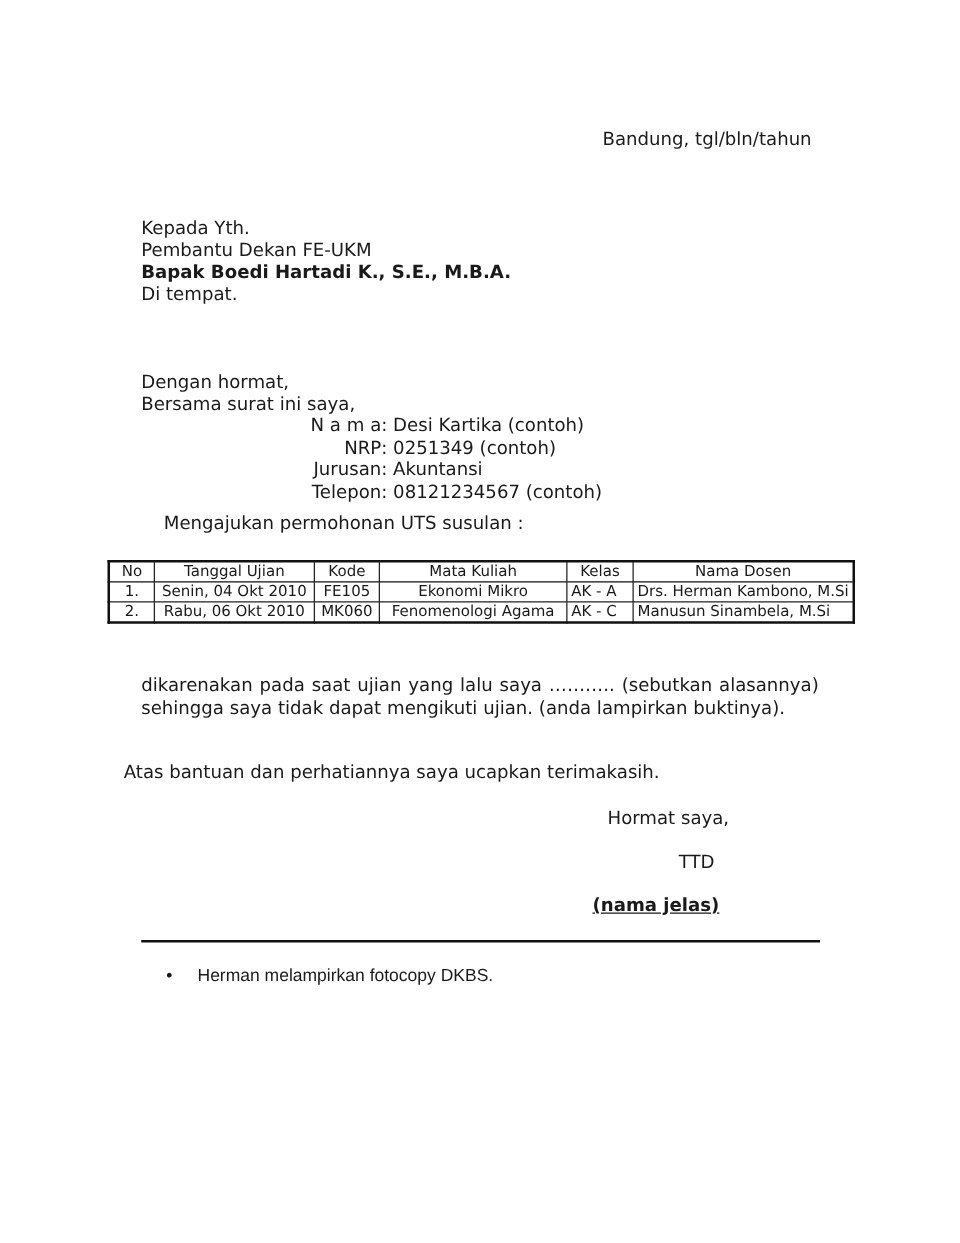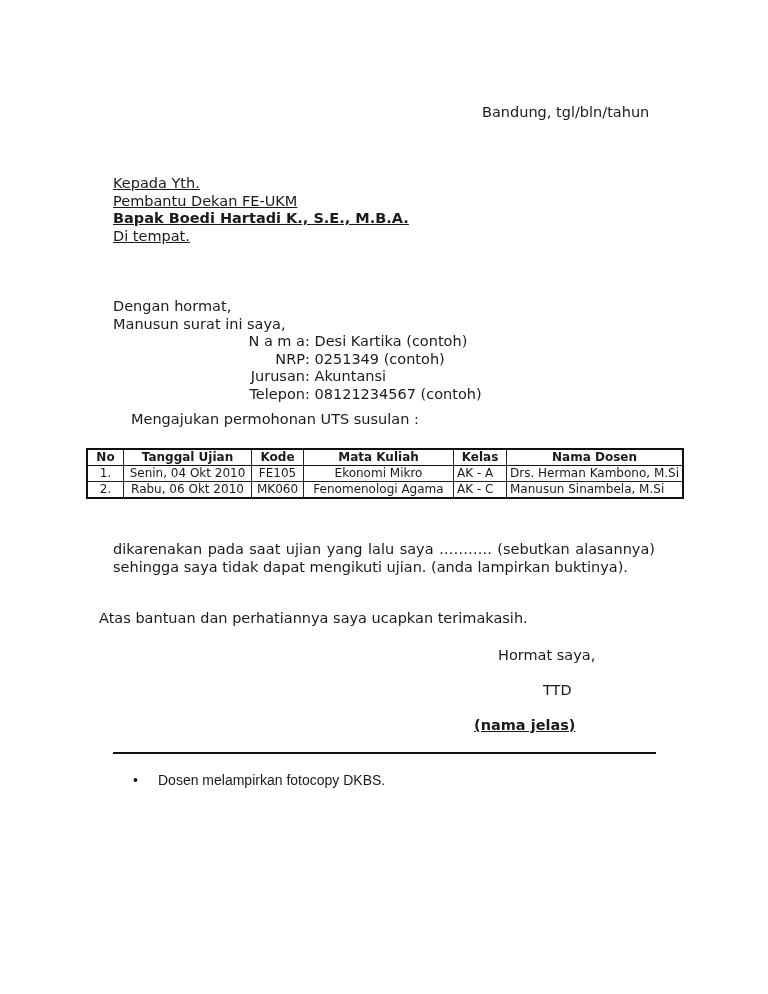--- a/index.html
+++ b/index.html
@@ -2,60 +2,60 @@
 <html><head>
 <meta charset="utf-8">
 <style>
   html, body { margin:0; padding:0; background:#ffffff; }
   body { width:768px; height:994px; position:relative; overflow:hidden;
          font-family:"DejaVu Sans", sans-serif; color:#1a1a1a; }
   .abs { position:absolute; white-space:nowrap; }
   .t { font-size:14.5px; line-height:17.5px; }
   .bold { font-weight:bold; }
   .date { left:482px; top:104px; }
-  .addr { left:113px; top:175px;text-decoration:underline; }
+  .addr { left:113px; top:175px; }
   .greet { left:113px; top:298px; }
   .fields { left:181px; top:333px;text-align:right; }
   .fields .row { display:flex; height:17.5px; }
   .fields .lbl { width:124px; }
   .intro { left:131px; top:411px; }
   table.uts { position:absolute; left:86px; top:448px; width:598px;
       border-collapse:collapse; border:2px solid #111; font-size:12px; line-height:15px; }
   table.uts th, table.uts td { border:1px solid #222; padding:0 3px; vertical-align:top; }
-  table.uts th { font-weight:bold; text-align:center; border-bottom:1.5px solid #111;margin-top:34px; }
+  table.uts th { font-weight:normal; text-align:center; border-bottom:1.5px solid #111;margin-top:34px; }
   .c-no { width:29px; text-align:center; }
   .c-date { width:121px; text-align:center; }
   .c-kode { width:45px; text-align:center; word-break:break-all; }
   .c-mk { width:143px; text-align:center; }
   .c-kelas { width:46px; text-align:left; }
   .c-dosen { text-align:justify; }
   .reason { left:113px; top:541px; width:542px; white-space:normal; text-align:justify; }
   .thanks { left:99px; top:610px; }
-  .hormat { left:498px; top:647px; }
+  .hormat { left:486px; top:647px; }
   .ttd { left:503px; top:682px;margin-left:40px; }
   .nama { left:474px; top:717px; text-decoration:underline; }
   .hr { position:absolute; left:113px; top:752px; width:543px; height:2px; background:#111; }
   .note { left:133px; top:772px; font-family:"Liberation Sans", sans-serif; font-size:14px; line-height:17px; }
   .note .bullet { display:inline-block; width:25px; }
 </style>
 </head>
 <body>
 
 <div class="abs t date">Bandung, tgl/bln/tahun</div>
 
 <div class="abs t addr">
   <div>Kepada Yth.</div>
   <div>Pembantu Dekan FE-UKM</div>
   <div class="bold">Bapak Boedi Hartadi K., S.E., M.B.A.</div>
   <div>Di tempat.</div>
 </div>
 
 <div class="abs t greet">
   <div>Dengan hormat,</div>
-  <div>Manusun surat ini saya,</div>
+  <div>Bersama surat ini saya,</div>
 </div>
 
 <div class="abs t fields">
   <div class="row">
     <span class="lbl">N a m a</span>
     <span>: Desi Kartika (contoh)</span>
   </div>
   <div class="row">
     <span class="lbl">NRP</span>
     <span>: 0251349 (contoh)</span>
@@ -107,14 +107,14 @@
 
 <div class="abs t thanks">Atas bantuan dan perhatiannya saya ucapkan terimakasih.</div>
 
 <div class="abs t hormat">Hormat saya,</div>
 <div class="abs t ttd">TTD</div>
 <div class="abs t bold nama">(nama jelas)</div>
 
 <div class="hr"></div>
 
 <div class="abs note">
-  <span class="bullet">•</span><span>Dosen melampirkan fotocopy DKBS.</span>
+  <span class="bullet">•</span><span>Herman melampirkan fotocopy DKBS.</span>
 </div>
 
 </body></html>

